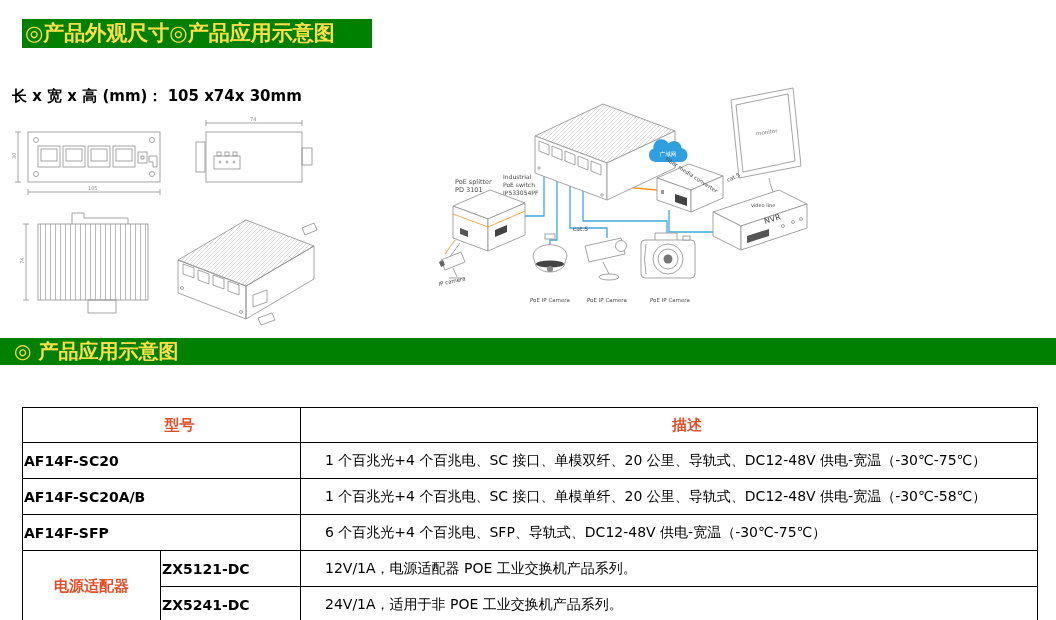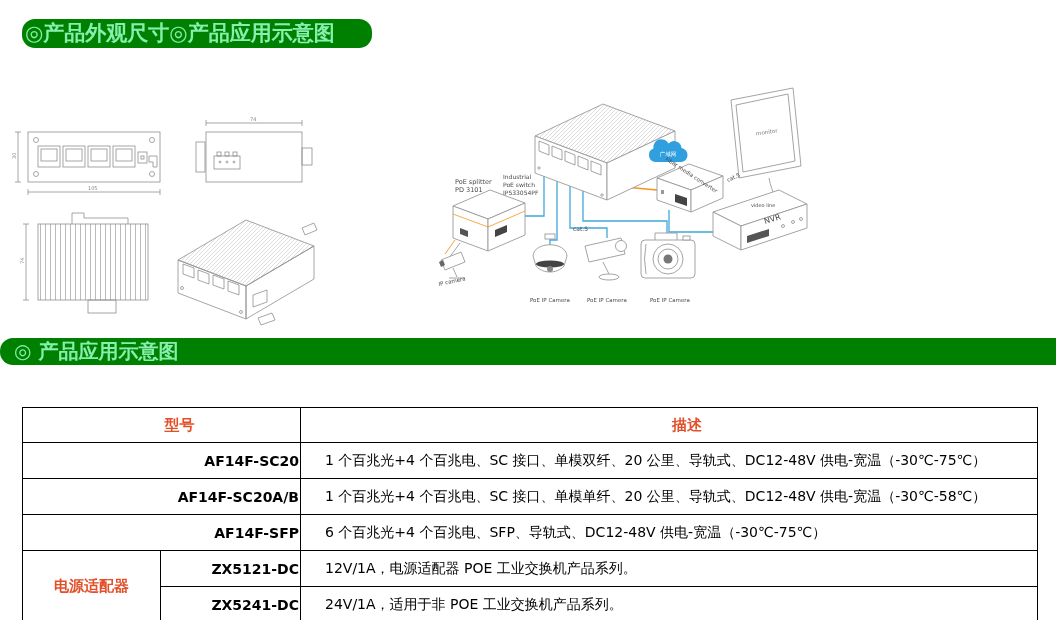--- a/index.html
+++ b/index.html
@@ -1,42 +1,43 @@
 <!DOCTYPE html>
 <html><head>
 <meta charset="utf-8">
 <style>
   html,body{margin:0;padding:0;background:#fff;}
   .page{position:relative;width:1056px;height:620px;background:#fff;overflow:hidden;
         font-family:"DejaVu Sans","Liberation Sans",sans-serif;color:#000;}
-  .greenbar{position:absolute;background:#008000;color:#86efac;font-weight:bold;
-            white-space:nowrap;overflow:hidden;border-radius:13px;}
+  .greenbar{position:absolute;background:#008000;color:#fde047;font-weight:bold;
+            white-space:nowrap;overflow:hidden;}
   .bar1{left:22px;top:19px;width:347px;height:29px;font-size:21px;line-height:29px;padding-left:3px;}
   .bar2{left:0;top:338px;width:1056px;height:27px;font-size:20px;line-height:27px;padding-left:14px;}
   .sizeline{position:absolute;left:12px;top:87px;font-size:15px;font-weight:bold;white-space:nowrap;}
   svg text{font-family:"DejaVu Sans","Liberation Sans",sans-serif;}
   .drawings{position:absolute;left:10px;top:112px;}
   .appdiagram{position:absolute;left:435px;top:78px;}
   table.order{position:absolute;left:22px;top:407px;width:1016px;border-collapse:collapse;
               table-layout:fixed;border:1.5px solid #000;}
   table.order th,table.order td{border:1px solid #000;overflow:hidden;white-space:nowrap;}
   table.order th{height:32px;color:#e2502a;font-size:15px;font-weight:bold;text-align:center;padding-left:37px;}
-  td.model{height:33px;text-align:right;font-weight:bold;font-size:14px;}
+  td.model{height:33px;text-align:left;font-weight:bold;font-size:14px;}
   td.desc{height:33px;text-align:left;padding:0 24px;font-size:14px;font-weight:normal;}
   td.group{color:#e2502a;font-weight:bold;font-size:15px;text-align:center;}
 </style>
 </head>
 <body>
 
 <div class="page">
 
   <div class="greenbar bar1">
     <span>◎产品外观尺寸◎产品应用示意图</span>
   </div>
 
+  <div class="sizeline">长 x 宽 x 高 (mm)：  105 x74x 30mm</div>
 
   <svg class="drawings" width="310" height="215" viewBox="0 0 310 215">
     <defs>
       <pattern id="hatch" width="4" height="4" patternUnits="userSpaceOnUse">
         <path d="M0 4 L4 0" stroke="#b8b8b8" stroke-width="0.5"></path>
       </pattern>
       <pattern id="vfins" width="5" height="8" patternUnits="userSpaceOnUse">
         <line x1="0.5" y1="0" x2="0.5" y2="8" stroke="#a9a9a9" stroke-width="0.8"></line>
       </pattern>
     </defs>

